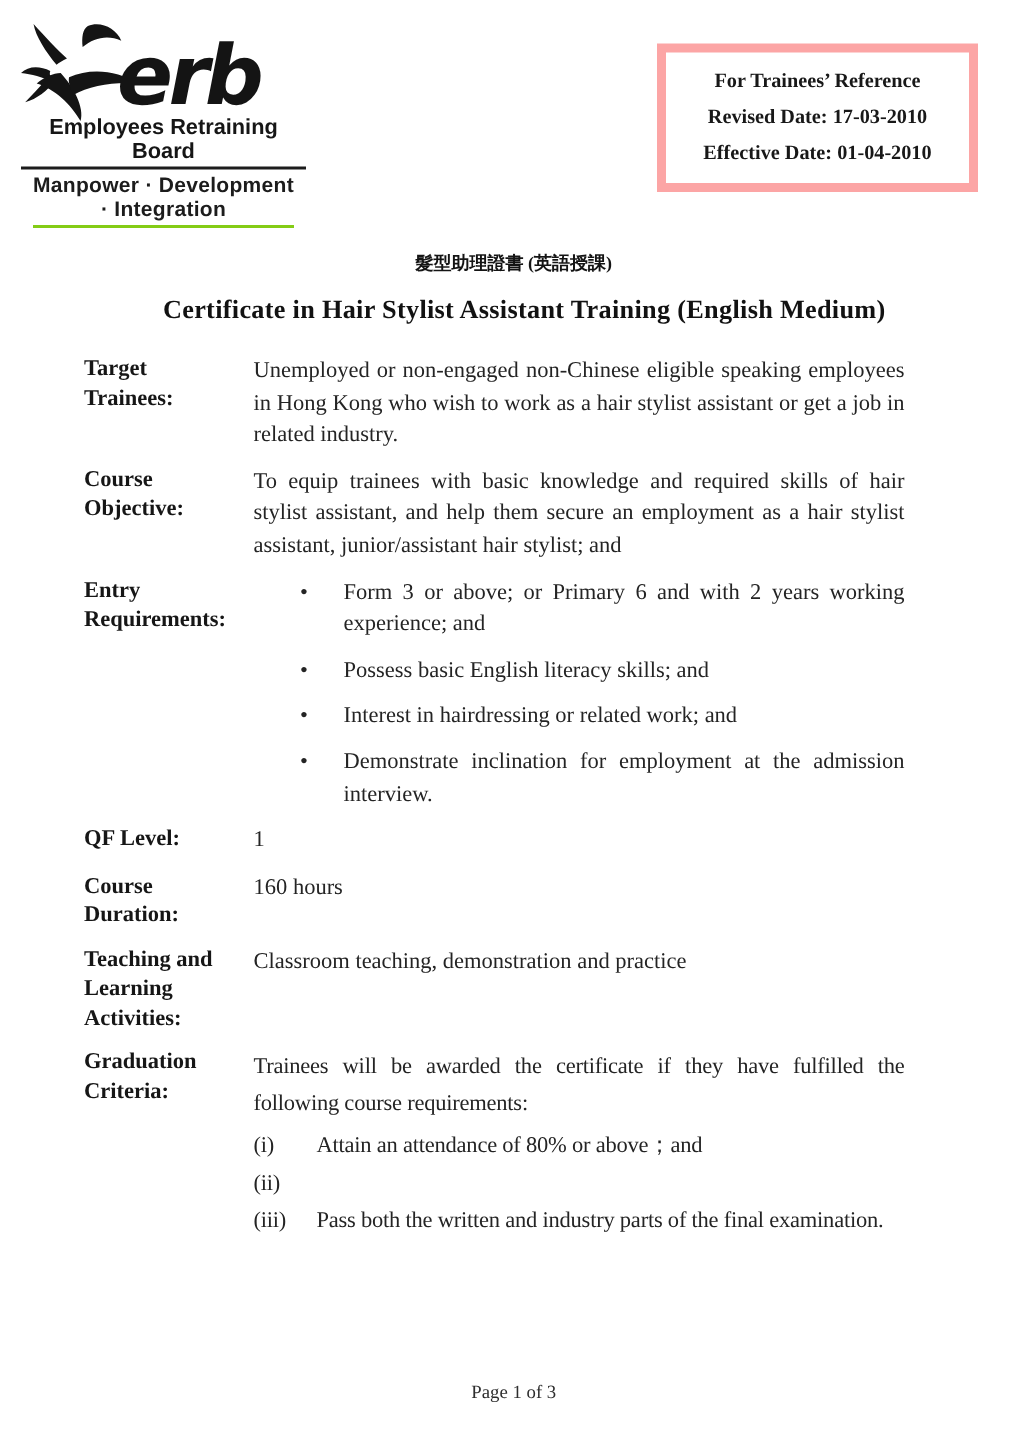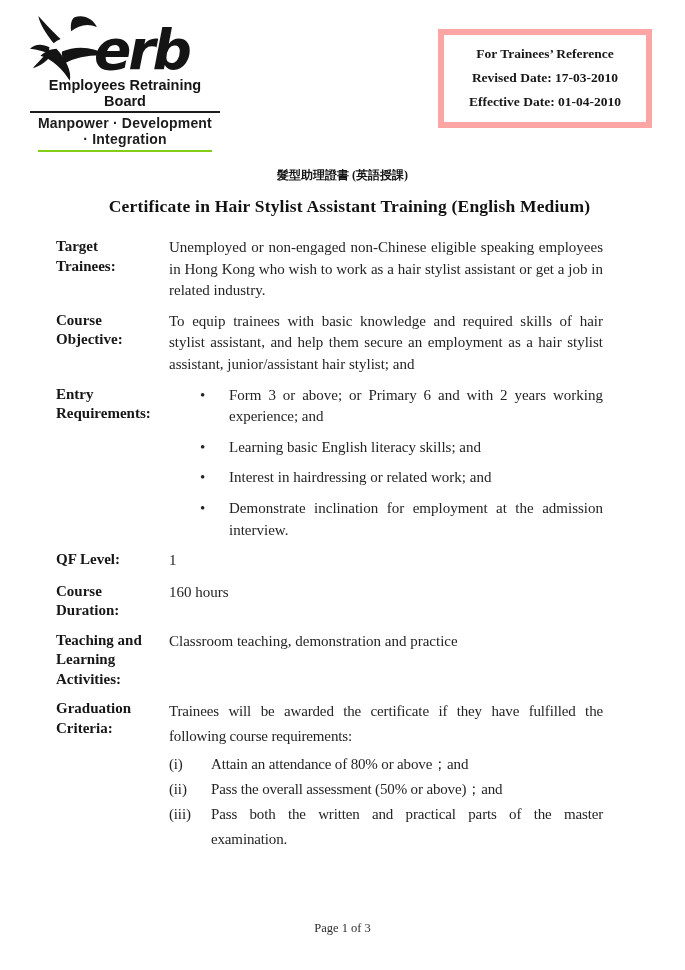--- a/index.html
+++ b/index.html
@@ -5,21 +5,21 @@
   * { box-sizing: border-box; margin: 0; padding: 0; }
   html, body { background: #ffffff; }
   body {
     width: 685px; height: 970px; margin: 0 auto;
     font-family: "Liberation Serif", serif;
     color: #1f1f1f;
   }
   .page { position: relative; width: 685px; height: 970px; overflow: hidden; background: #fff; }
 
   
-  .top { display: flex; justify-content: space-between; align-items: flex-start; padding: 13px 33px 0 30px; }
+  .top { display: flex; justify-content: space-between; align-items: flex-start; padding: 13px 33px 0 14px; }
   .logo-block { width: 190px; }
   .logo-row { display: flex; align-items: flex-end; height: 60px; }
   .logo-icon svg { width: 78px; height: 70px; margin-bottom: -10px; display: block; }
   .wordmark {
     font-family: "DejaVu Sans", sans-serif;
     font-weight: bold; font-style: italic;
     font-size: 55px; line-height: 0.82; letter-spacing: -3px;
     margin-left: -14px; color: #141414;
   }
   .org-name {
@@ -119,21 +119,21 @@
 
     <div class="row">
       <div class="label">Entry Requirements:</div>
       <div class="value">
         <div class="bullet-item">
           <span class="bullet-marker">•</span>
           <span>Form 3 or above; or Primary 6 and with 2 years working experience; and</span>
         </div>
         <div class="bullet-item">
           <span class="bullet-marker">•</span>
-          <span>Learning basic English literacy skills; and</span>
+          <span>Possess basic English literacy skills; and</span>
         </div>
         <div class="bullet-item">
           <span class="bullet-marker">•</span>
           <span>Interest in hairdressing or related work; and</span>
         </div>
         <div class="bullet-item">
           <span class="bullet-marker">•</span>
           <span>Demonstrate inclination for employment at the admission interview.</span>
         </div>
       </div>
@@ -158,25 +158,24 @@
       <div class="label">Graduation Criteria:</div>
       <div class="value">
         <div>Trainees will be awarded the certificate if they have fulfilled the following course requirements:</div>
         <div class="grad-list">
           <div class="grad-item">
             <span class="grad-num">(i)</span>
             <span>Attain an attendance of 80% or above；and</span>
           </div>
           <div class="grad-item">
             <span class="grad-num">(ii)</span>
-            <span>Pass the overall assessment (50% or above)；and</span>
           </div>
           <div class="grad-item">
             <span class="grad-num">(iii)</span>
-            <span>Pass both the written and practical parts of the master examination.</span>
+            <span>Pass both the written and industry parts of the final examination.</span>
           </div>
         </div>
       </div>
     </div>
 
   </div>
 
   <div class="page-footer">Page 1 of 3</div>
 
 </div>

